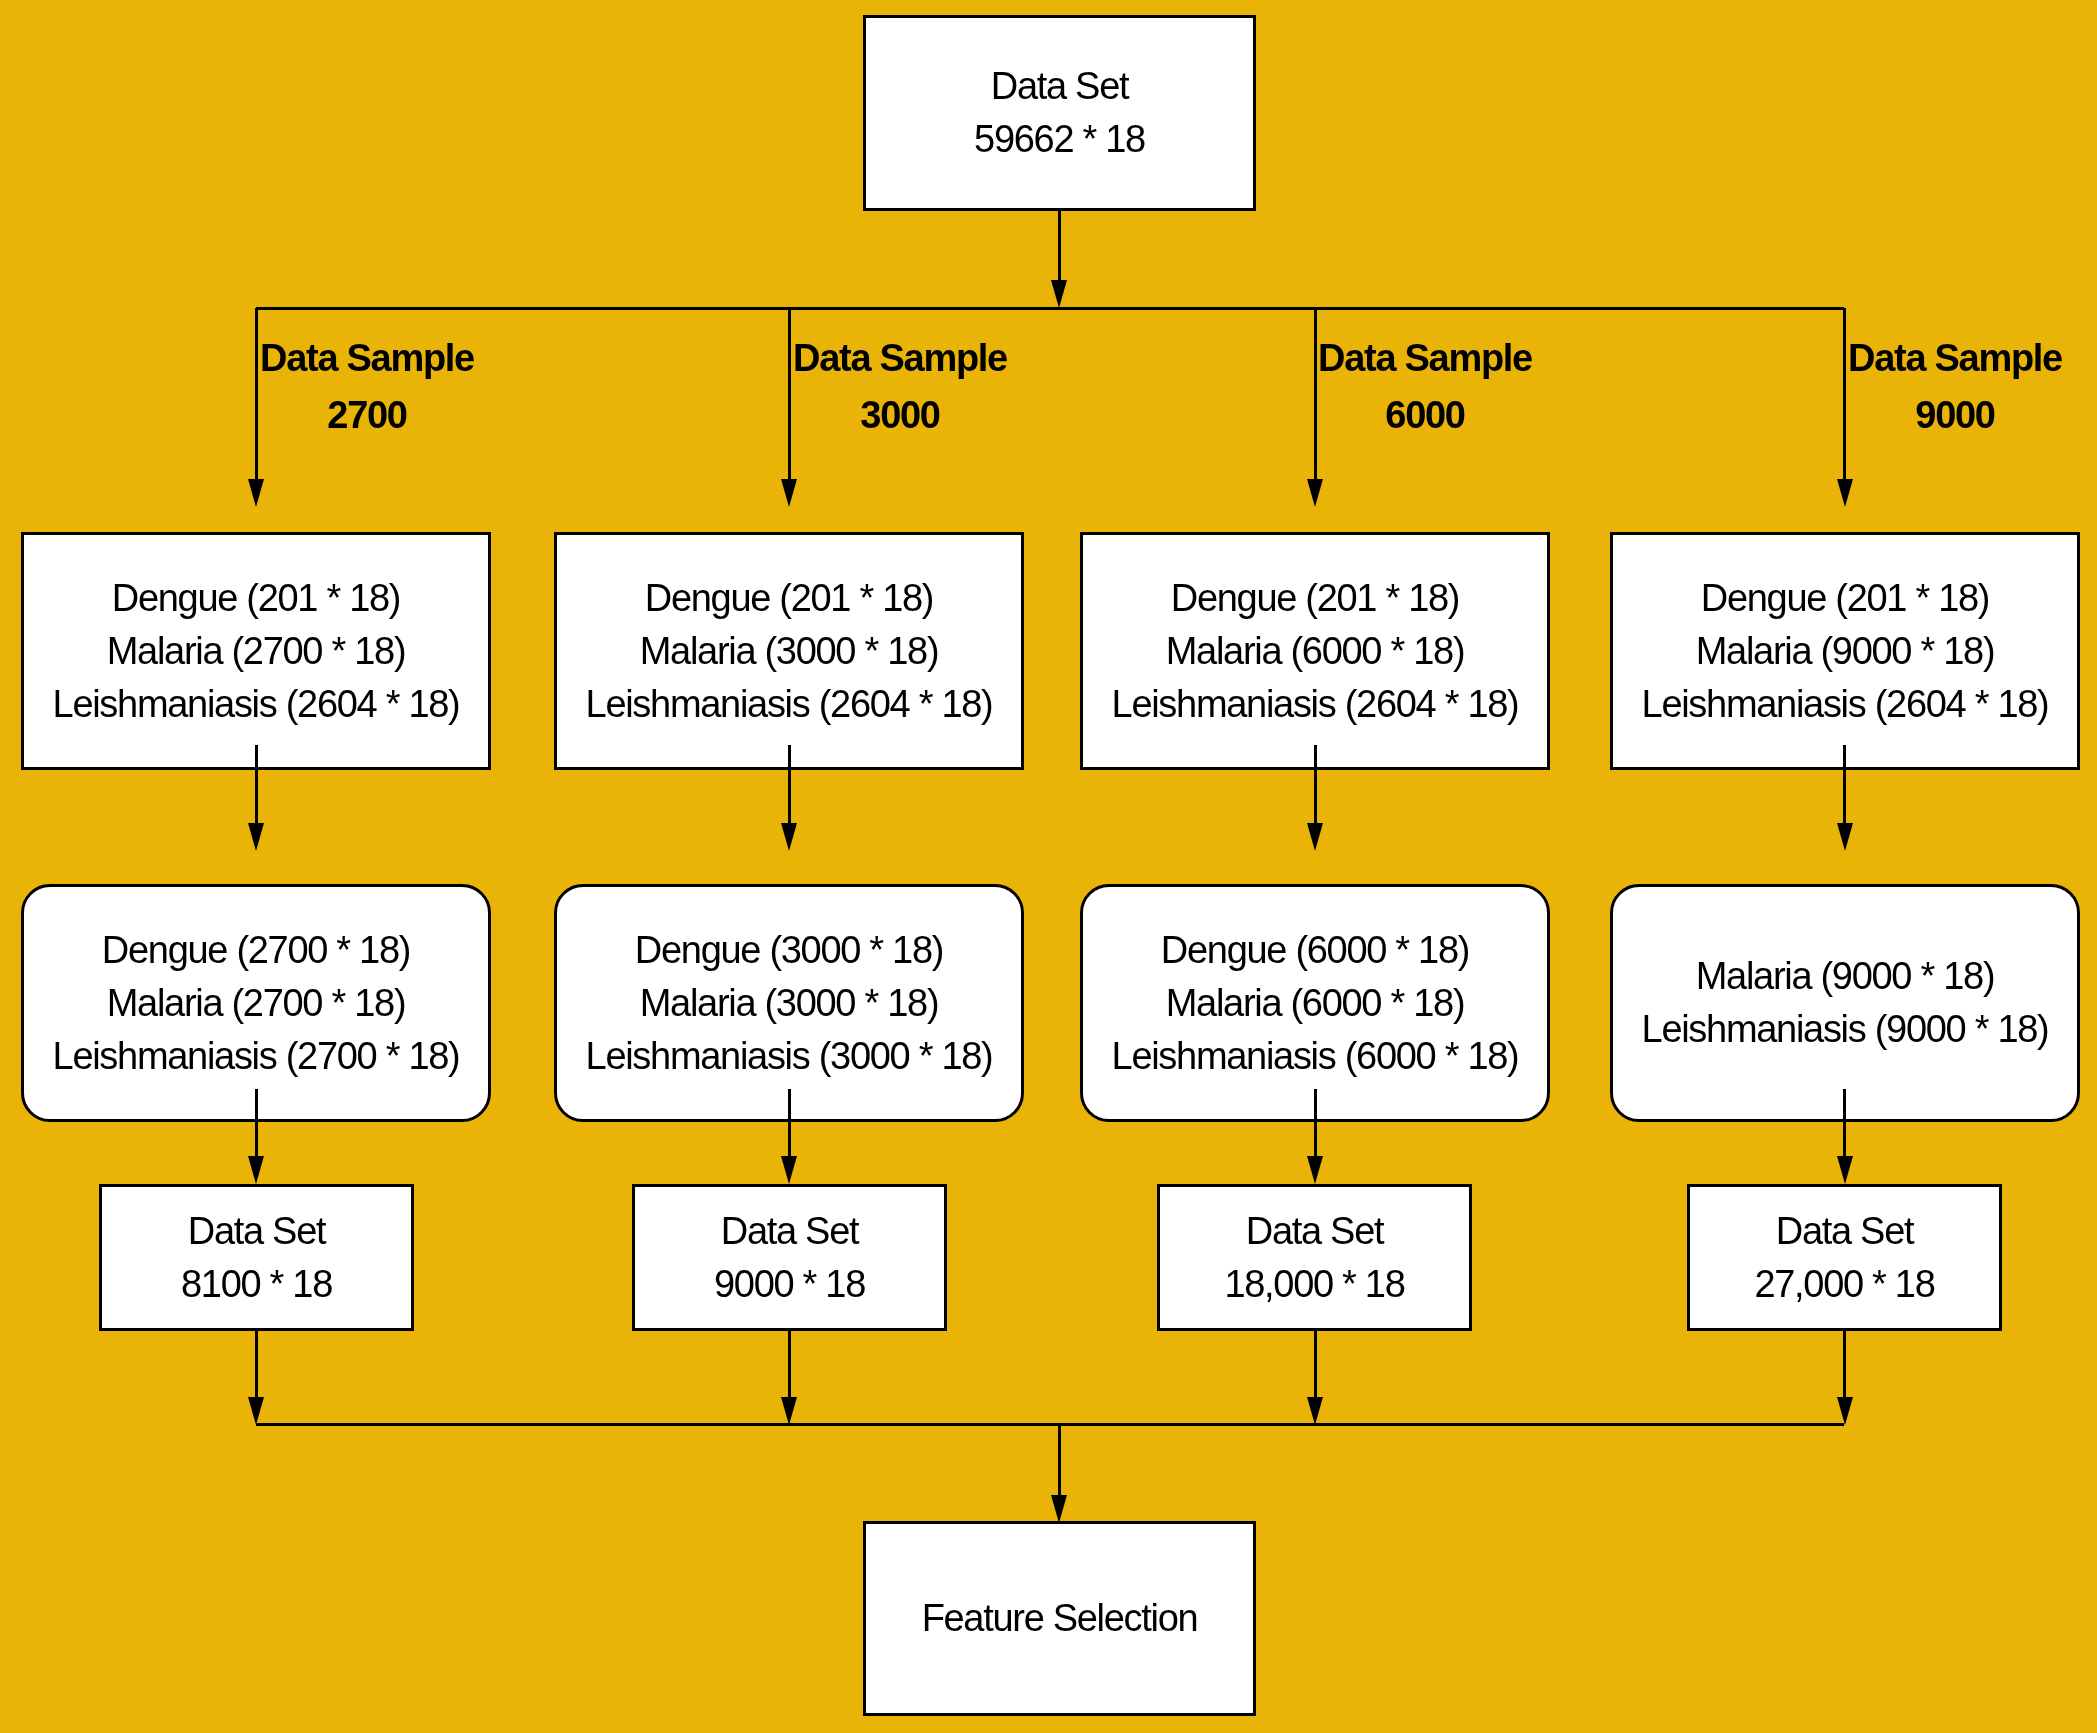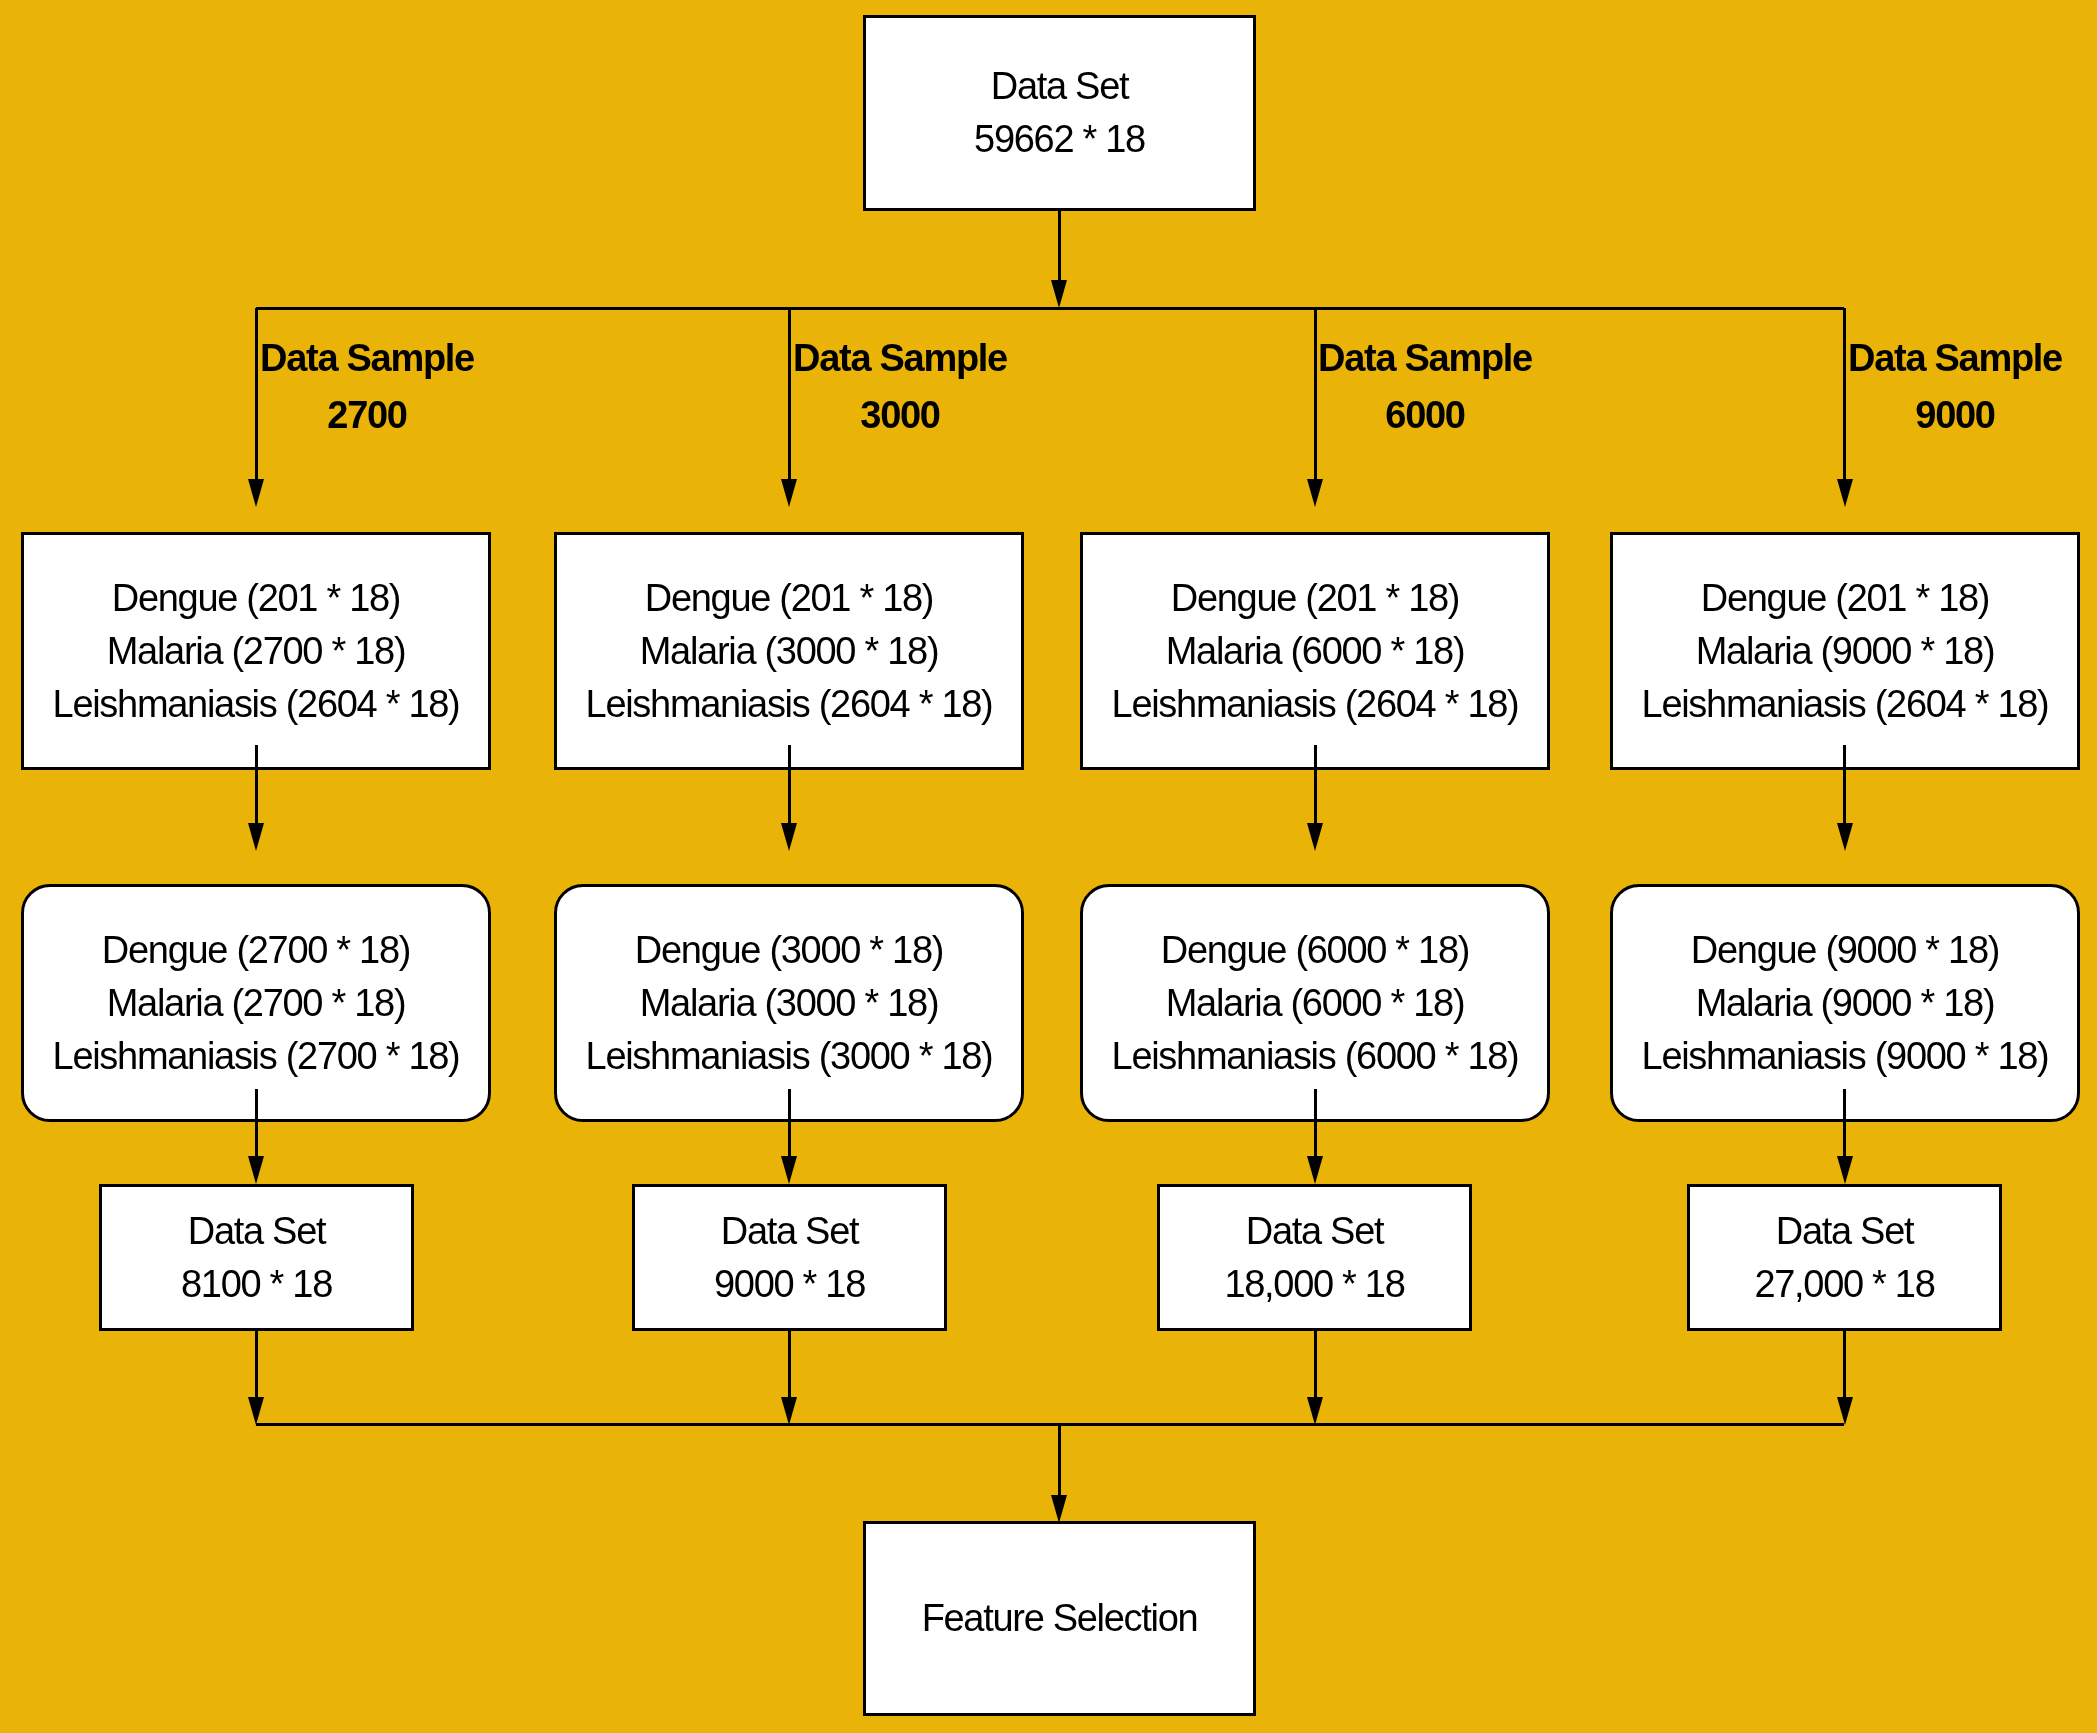--- a/index.html
+++ b/index.html
@@ -198,21 +198,20 @@
       <div>9000</div>
     </div>
     <div class="box stage-box sb4 row1">
       <div>Dengue (201 * 18)</div>
       <div>Malaria (9000 * 18)</div>
       <div>Leishmaniasis (2604 * 18)</div>
     </div>
     <div class="vline a1-line"></div>
     <div class="ah a1-head"></div>
     <div class="box stage-box sb4 row2">
-      <div>Dengue (9000 * 18)</div>
       <div>Malaria (9000 * 18)</div>
       <div>Leishmaniasis (9000 * 18)</div>
     </div>
     <div class="vline a2-line"></div>
     <div class="ah a2-head"></div>
     <div class="box ds-box ds4">
       <div>Data Set</div>
       <div>27,000 * 18</div>
     </div>
     <div class="vline a3-line"></div>

